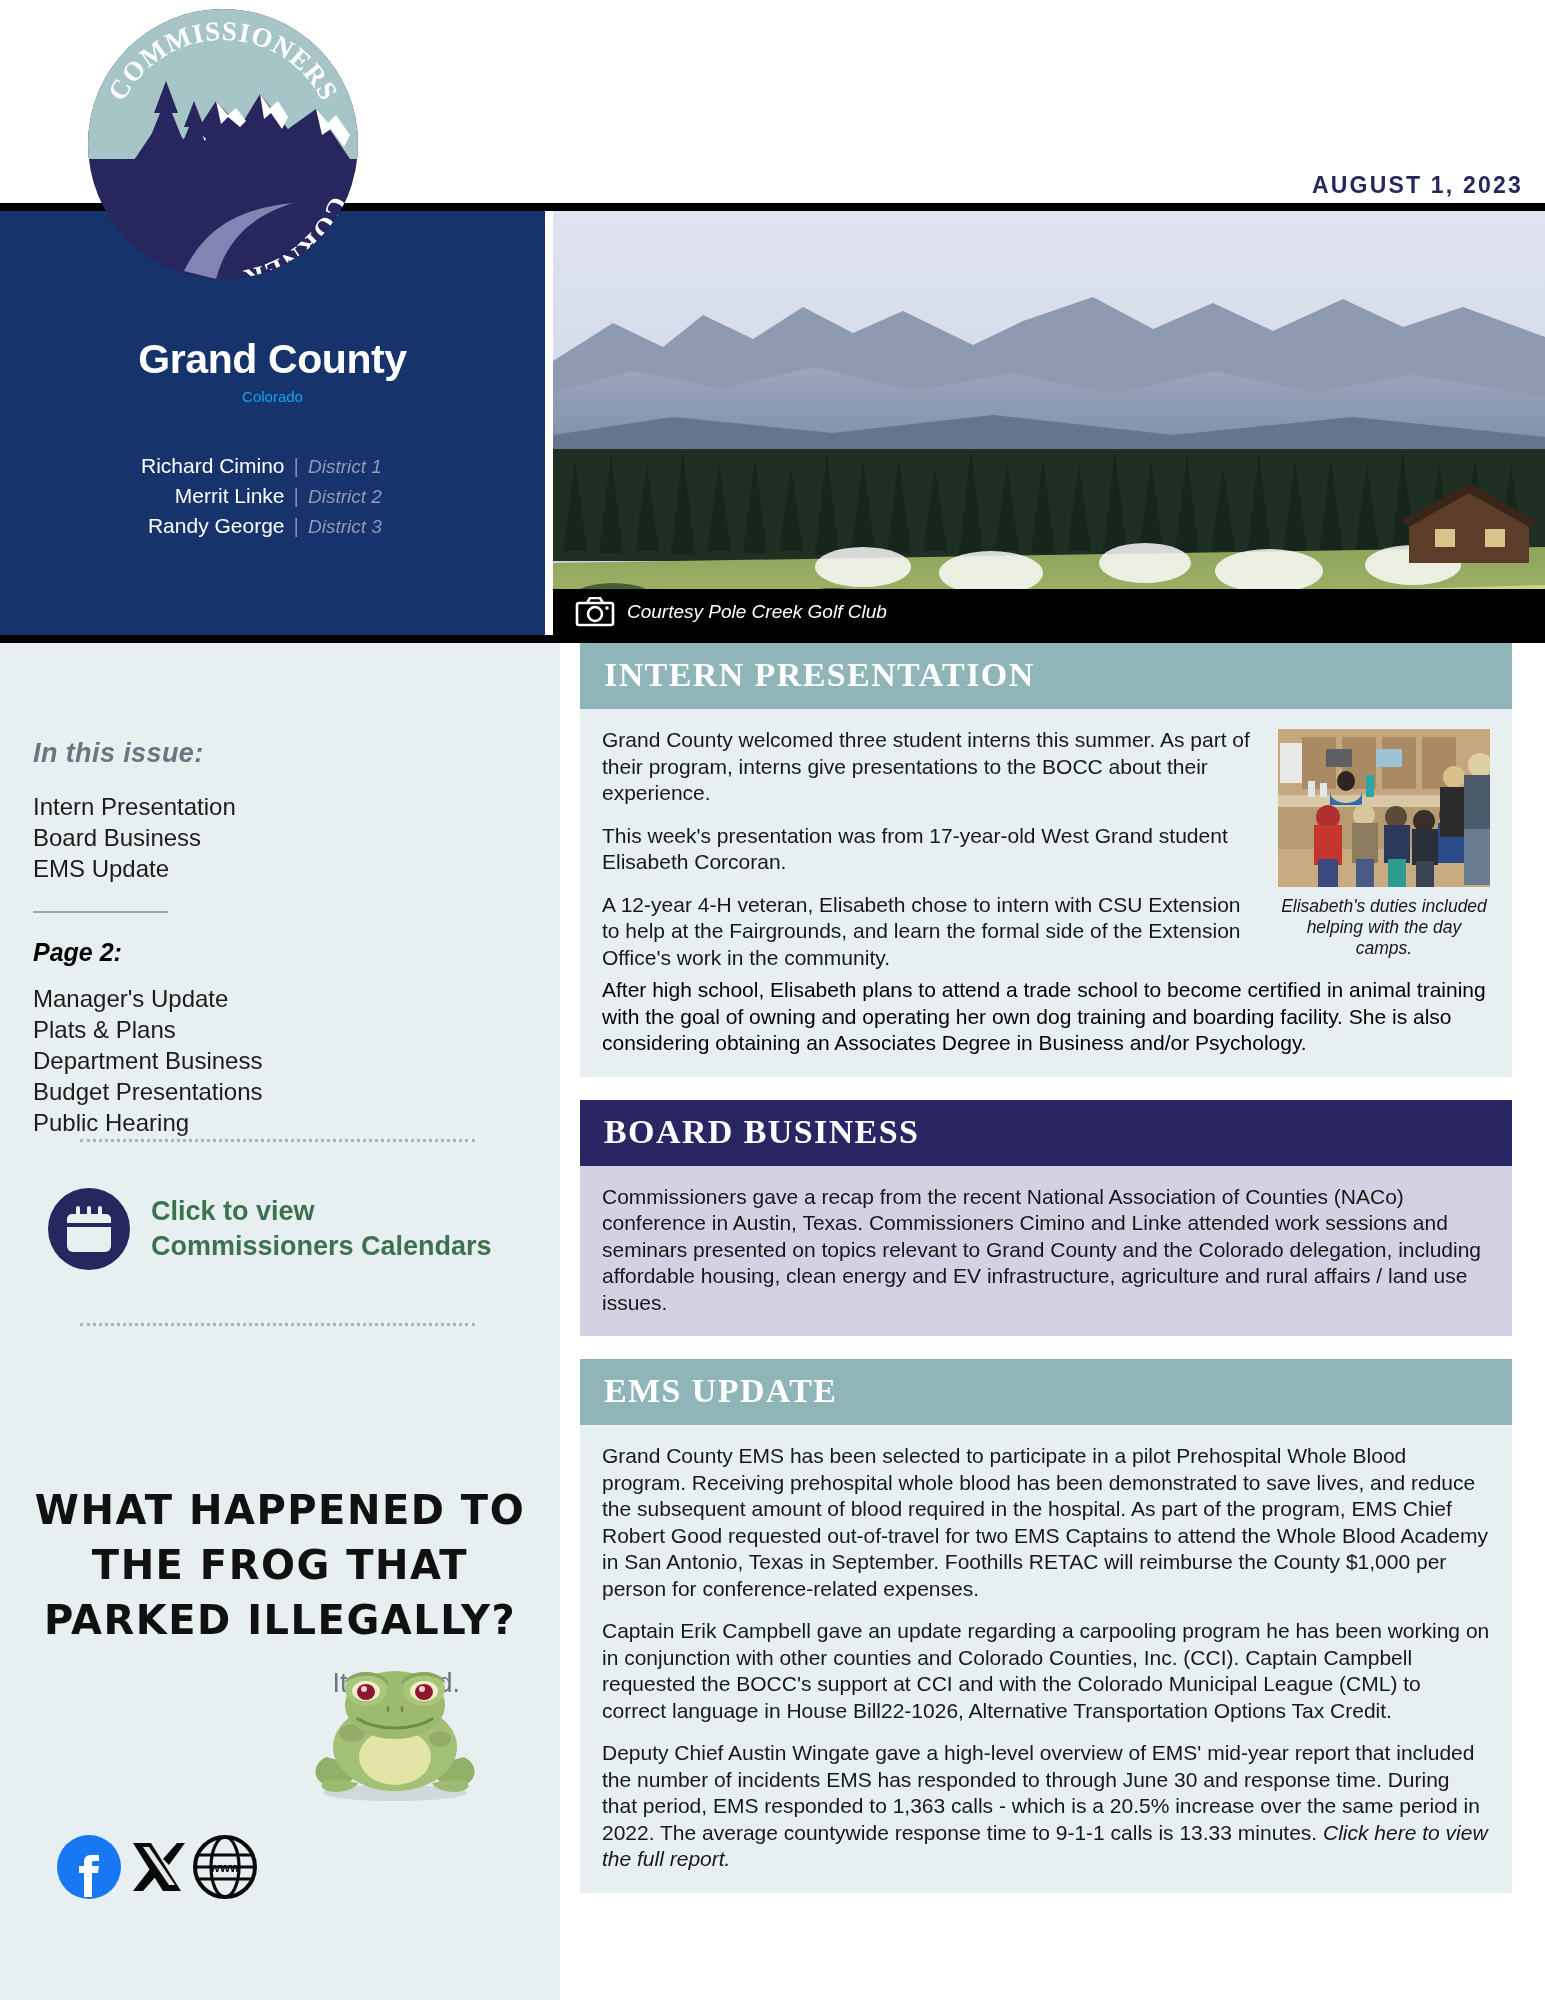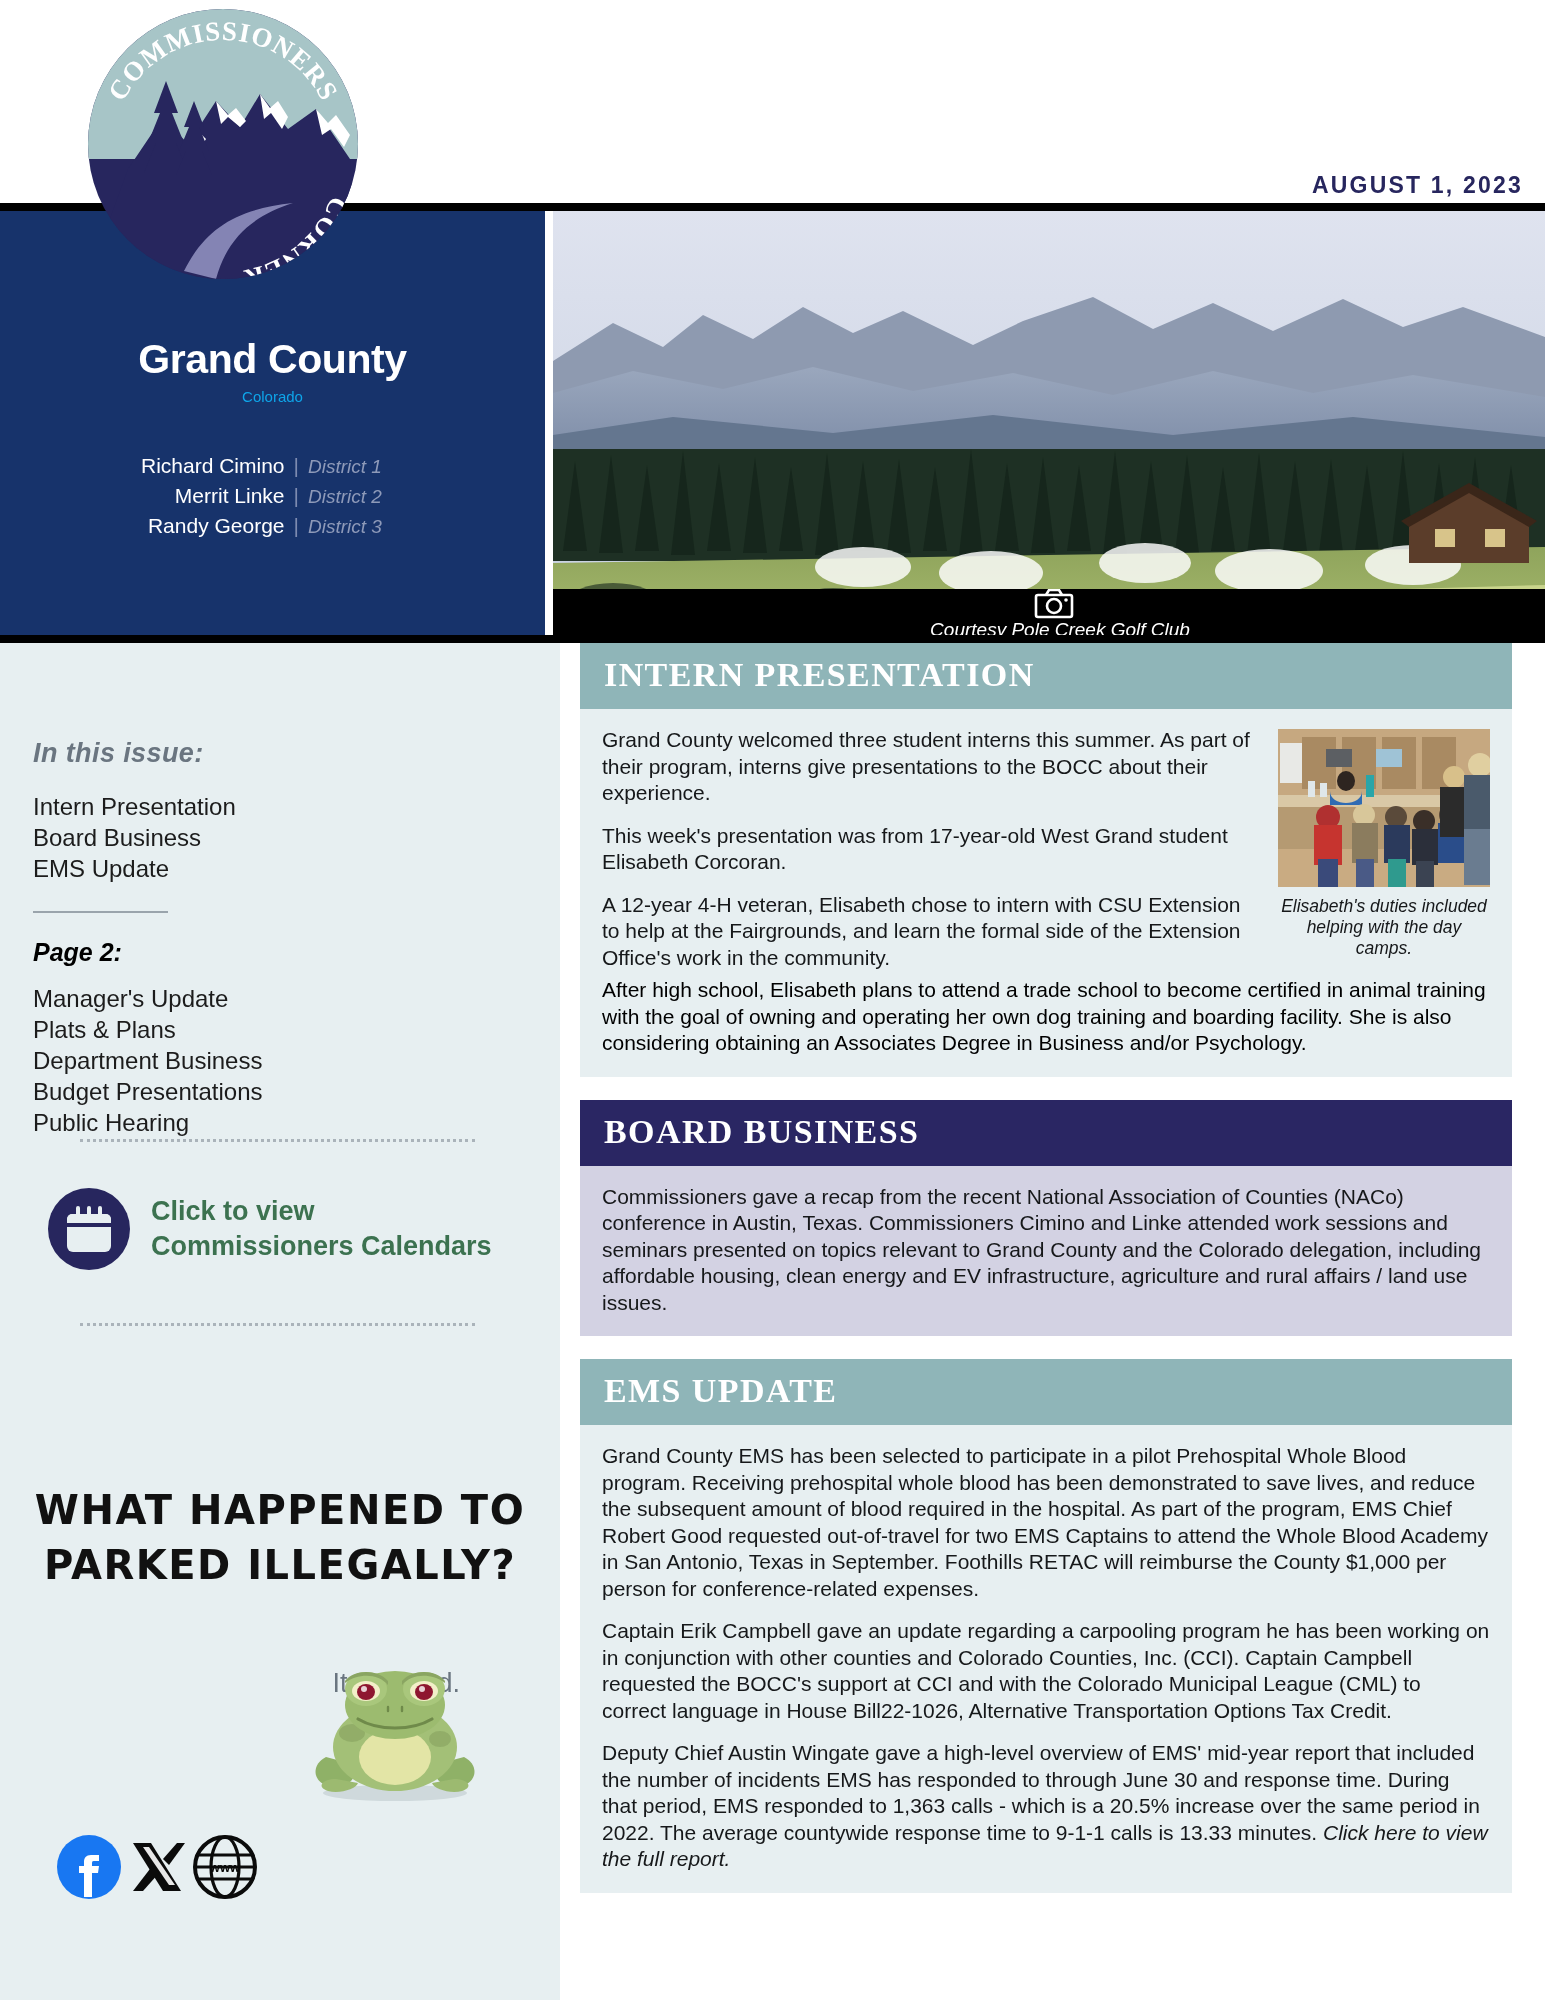--- a/index.html
+++ b/index.html
@@ -60,21 +60,21 @@
   .logo-text text { fill:#ffffff; font-family:"Liberation Serif", serif; font-weight:bold; }
 
   
   .hero {
     position:absolute; left:553px; top:0; width:992px; height:424px;
     overflow:hidden; background:#2b3a4f;
   }
   .hero svg { display:block; }
   .photo-credit {
     position:absolute; left:553px; bottom:0; width:992px; height:46px;
-    background:#000000; display:flex; align-items:center; padding-left:22px;flex-direction:column;
+    background:#000000; display:flex; align-items:center; padding-left:22px;
   }
   .cam-icon { width:40px; height:30px; flex:none; margin-right:12px; }
   .credit-text { color:#ffffff; font-size:19px; font-style:italic; }
   .mast-rule { position:absolute; left:0; top:635px; width:1545px; height:8px; background:#000000; }
 
   
   .body-area { position:absolute; left:0; top:643px; width:1545px; height:1357px; background:#ffffff; }
   .sidebar {
     position:absolute; left:0; top:0; width:560px; height:1357px;
     background:#e7eff1;
@@ -359,20 +359,21 @@
         <div class="cal-text">
           <div>Click to view</div>
           <div>Commissioners Calendars</div>
         </div>
       </div>
 
       <div class="dotrule b"></div>
 
       <div class="joke">
         <div>WHAT HAPPENED TO</div>
+        <div>THE FROG THAT</div>
         <div>PARKED ILLEGALLY?</div>
       </div>
       <div class="punchline">It got toad.</div>
 
       <svg class="frog" viewBox="0 0 185 140">
         <ellipse cx="95" cy="132" rx="72" ry="8" fill="#cfd9dc"></ellipse>
 
         <path d="M26 96 C10 104, 12 124, 34 126 C48 127, 58 116, 56 104 Z" fill="#8fb167"></path>
         <path d="M164 96 C180 104, 178 124, 156 126 C142 127, 132 116, 134 104 Z" fill="#8fb167"></path>
 

